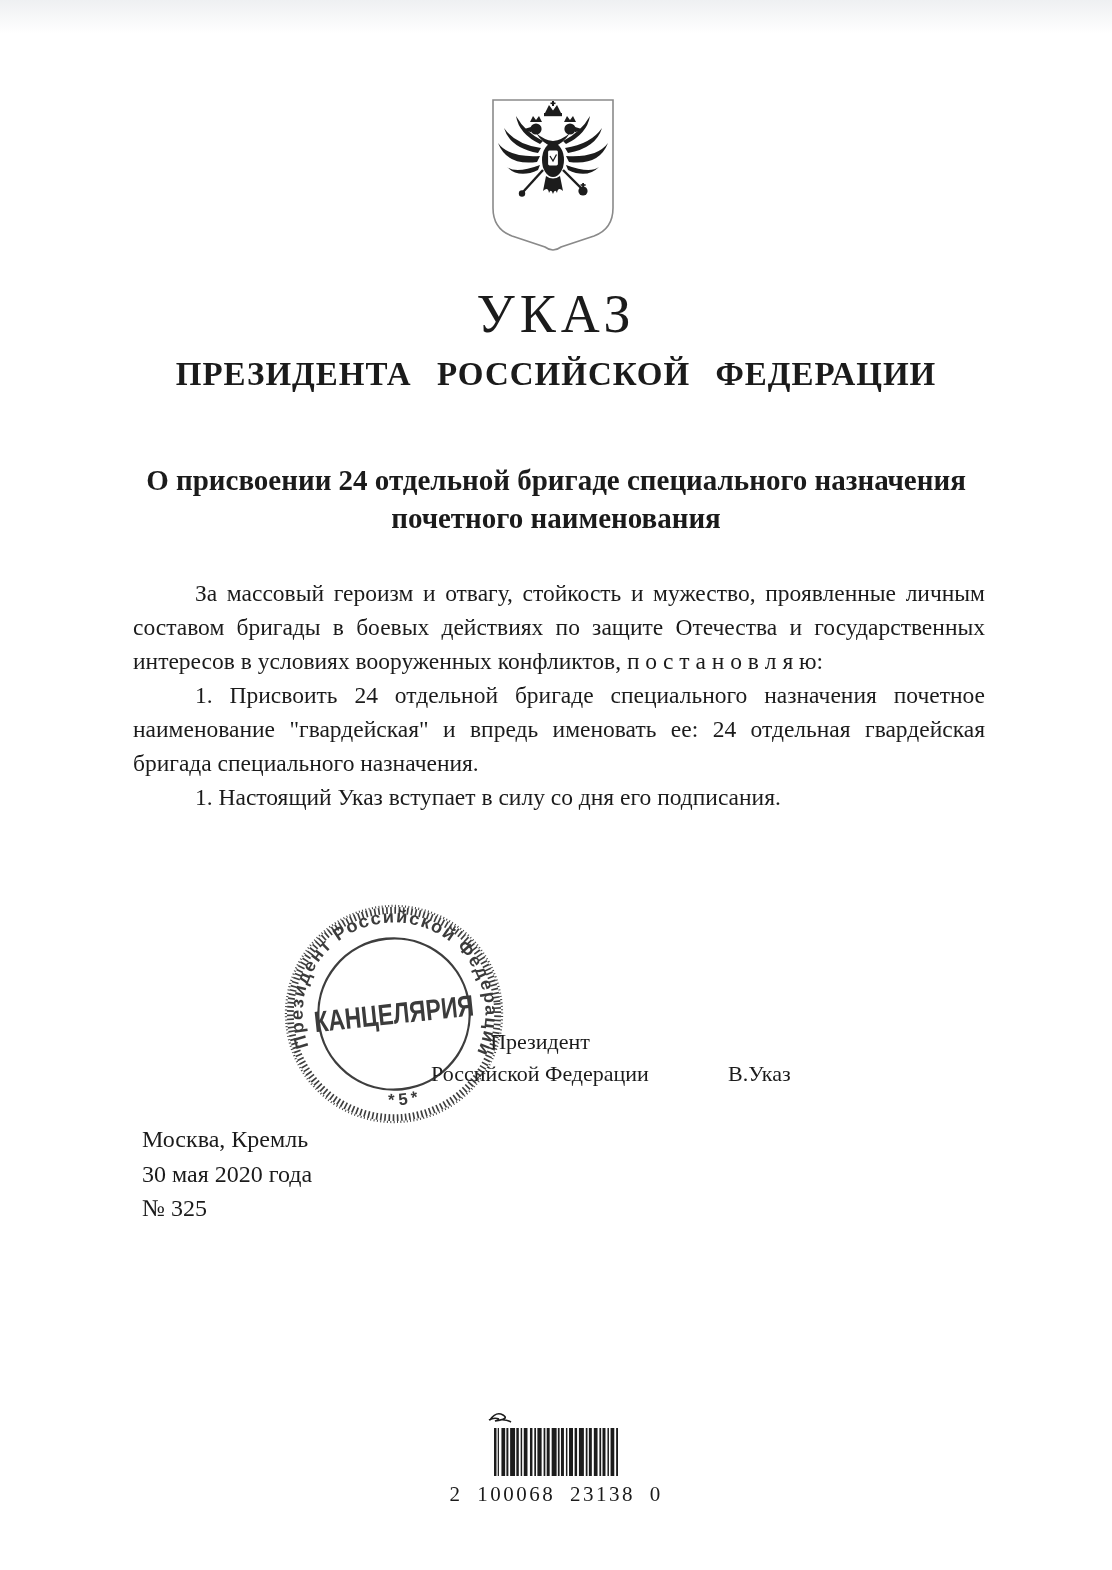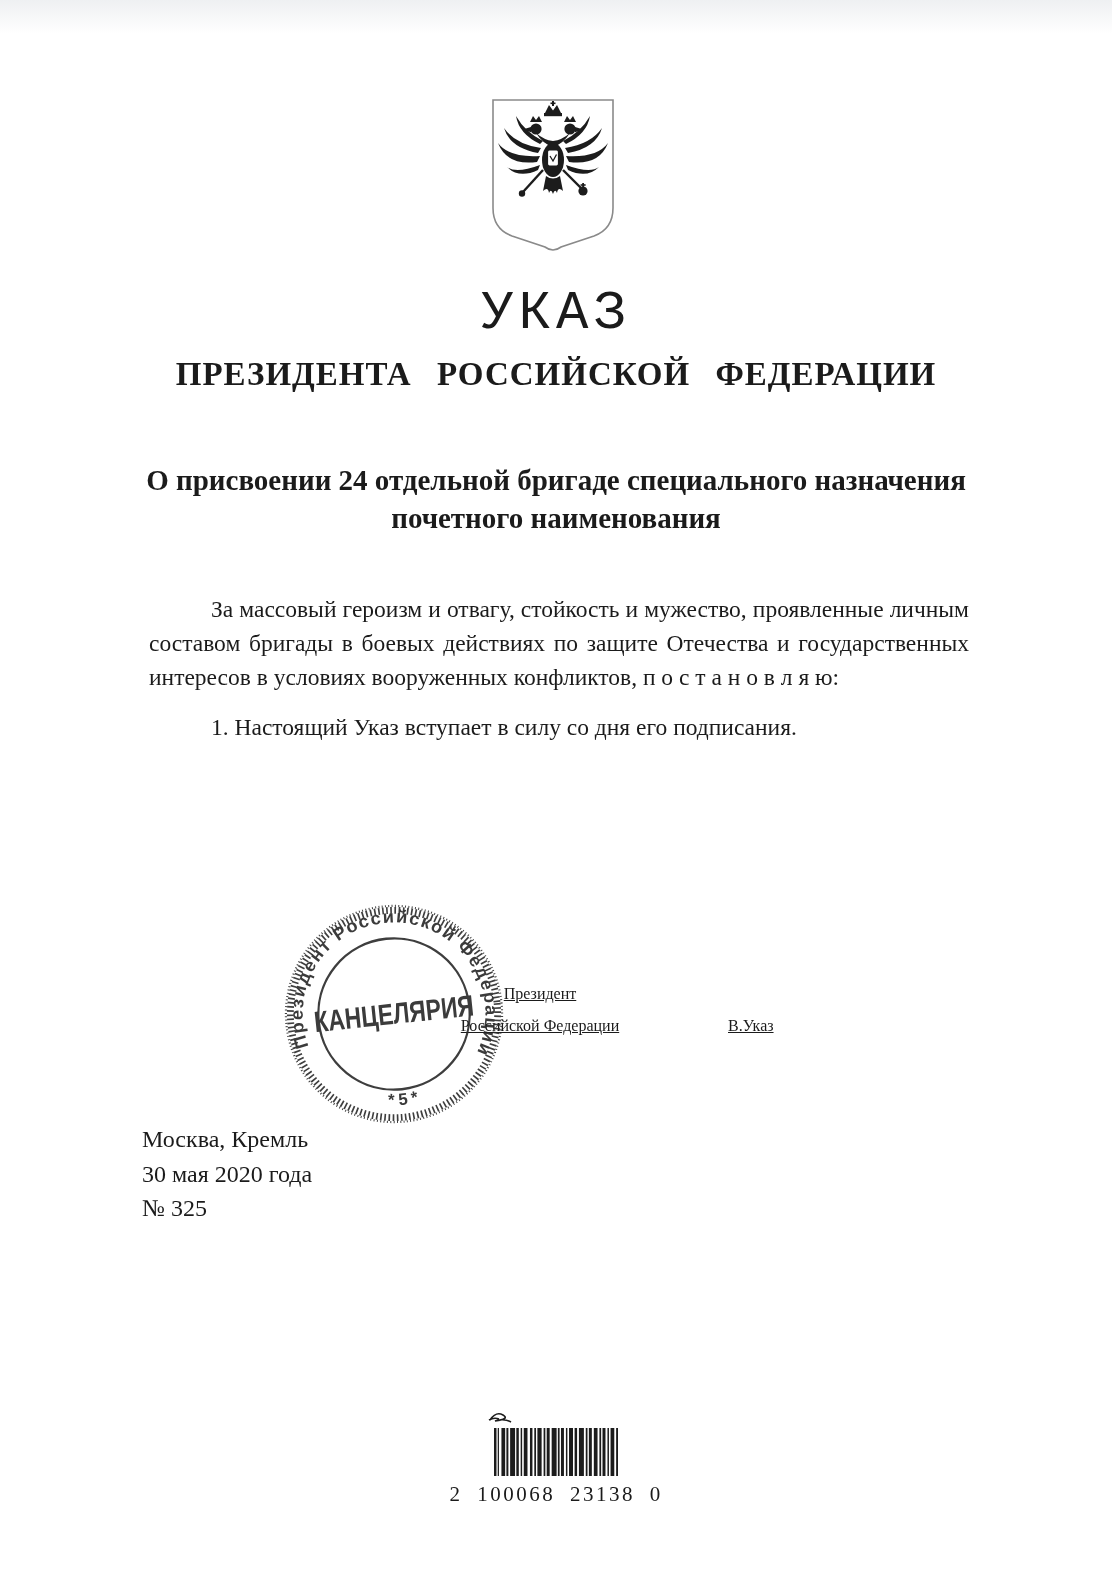--- a/index.html
+++ b/index.html
@@ -6,34 +6,34 @@
   #page{
     position:relative;width:1112px;height:1570px;background:#ffffff;
     font-family:"Liberation Serif","DejaVu Serif",serif;color:#1b1b1b;overflow:hidden;
   }
   #top-shade{position:absolute;left:0;top:0;width:1112px;height:34px;
     background:linear-gradient(#eef0f2,#ffffff);}
   
   #emblem{position:absolute;left:483px;top:96px;width:140px;height:156px;}
   
   .center-line{position:absolute;left:0;width:1112px;text-align:center;}
-  #ukaz{top:283px;font-size:54px;letter-spacing:5px;font-weight:500;font-family:Liberation Mono, monospace;}
+  #ukaz{top:283px;font-size:54px;letter-spacing:5px;font-weight:500;}
   #president-line{top:356px;font-size:33px;letter-spacing:1px;word-spacing:16px;font-weight:bold;}
   #subject{top:461px;font-weight:bold;font-size:29px;line-height:38px;}
   
   #body-text{position:absolute;left:133px;top:576px;width:852px;
     font-size:23.5px;line-height:34px;text-align:justify;}
-  #body-text p{margin:16px;text-indent:62px;}
+  #body-text p{margin:0;text-indent:62px;}
   
   #stamp{position:absolute;left:281px;top:901px;width:226px;height:226px;
     transform:rotate(-6deg);opacity:.9;}
   #stamp text{fill:#262626;}
   
-  #signature{position:absolute;left:394px;top:978px;display:flex;
-    align-items:flex-end;gap:42px;font-size:16px;line-height:32px;text-decoration:underline;}
+  #signature{position:absolute;left:394px;top:1026px;display:flex;
+    align-items:flex-end;gap:42px;font-size:22px;line-height:32px;}
   #sig-title{width:292px;text-align:center;}
   
   #issued{position:absolute;left:142px;top:1122px;font-size:24px;line-height:34.5px;}
   
   #barcode-block{position:absolute;left:445px;top:1408px;width:222px;text-align:center;}
   #squiggle{display:block;margin:0 0 2px 42px;}
   #barcode-digits{font-size:21px;letter-spacing:2.5px;word-spacing:7px;margin-top:2px;}
   .ink-line{stroke:#1c1c1c;fill:none;}
 </style>
 </head>
@@ -87,20 +87,21 @@
 
   <div id="ukaz" class="center-line">УКАЗ</div>
   <div id="president-line" class="center-line">ПРЕЗИДЕНТА РОССИЙСКОЙ ФЕДЕРАЦИИ</div>
   <div id="subject" class="center-line">
     <div>О присвоении 24 отдельной бригаде специального назначения</div>
     <div>почетного наименования</div>
   </div>
 
   <div id="body-text">
     <p>За массовый героизм и отвагу, стойкость и мужество, проявленные личным составом бригады в боевых действиях по защите Отечества и государственных интересов в условиях вооруженных конфликтов, п о с т а н о в л я ю:</p>
+    <p>1. Присвоить 24 отдельной бригаде специального назначения почетное наименование "гвардейская" и впредь именовать ее: 24 отдельная гвардейская бригада специального назначения.</p>
     <p>1. Настоящий Указ вступает в силу со дня его подписания.</p>
   </div>
 
   <div id="signature">
     <div id="sig-title">
       <div>Президент</div>
       <div>Российской Федерации</div>
     </div>
     <div id="sig-name">В.Указ</div>
   </div>

